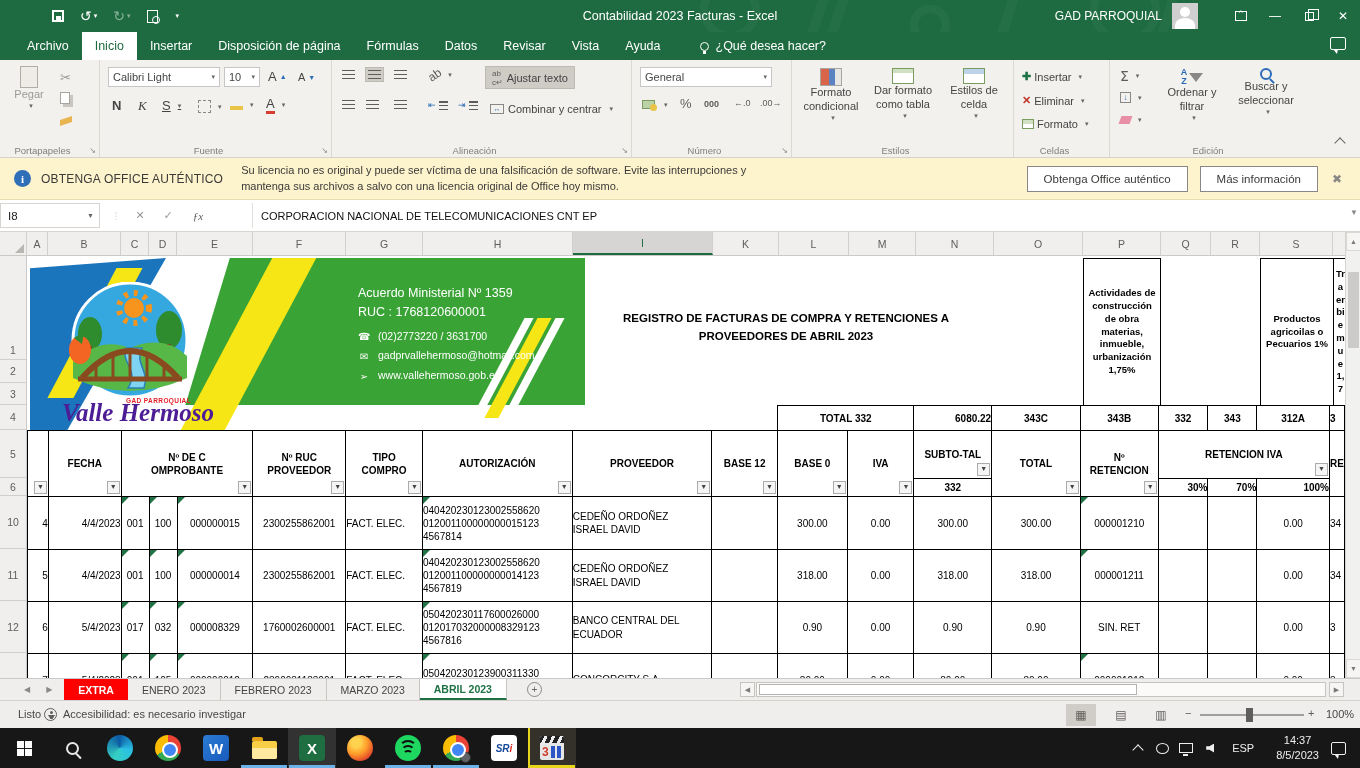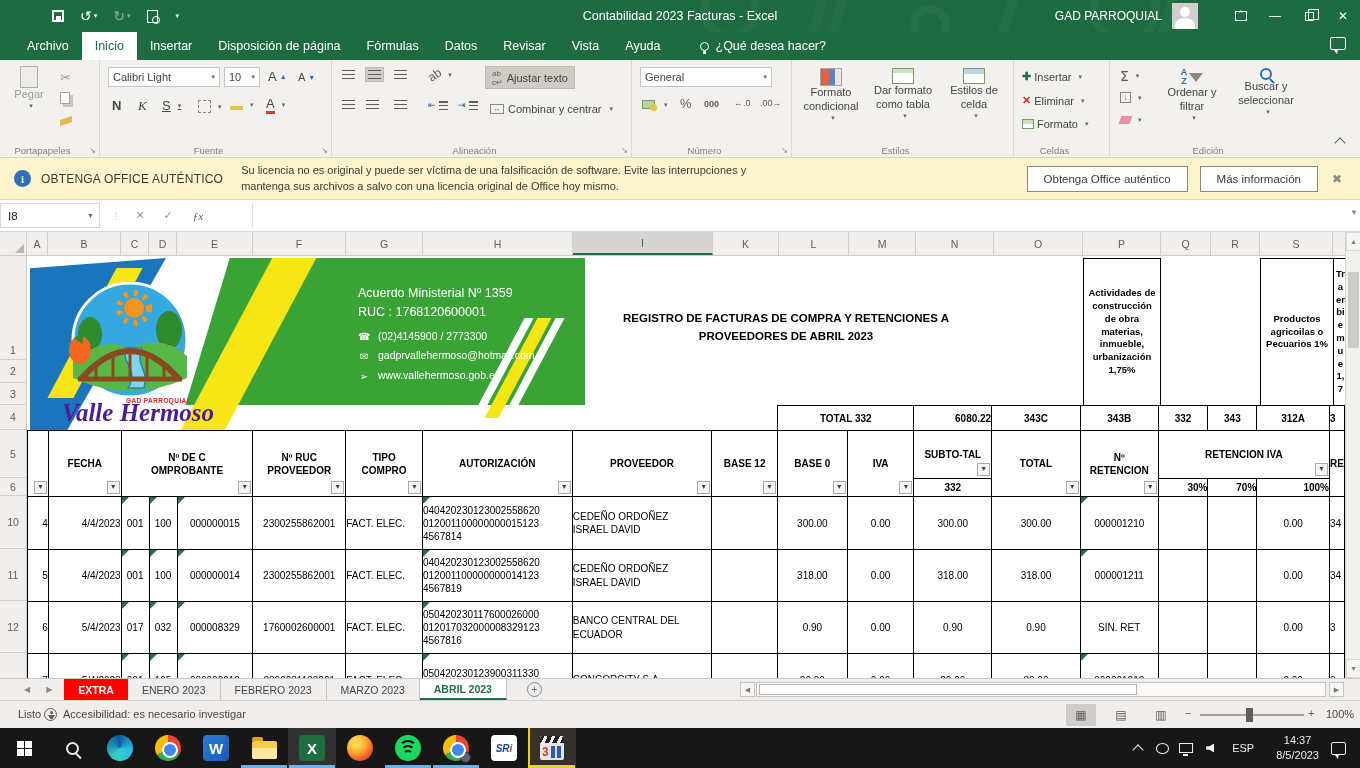--- a/index.html
+++ b/index.html
@@ -457,20 +457,21 @@
   <div class="fbar">
     <div class="namebox">
       <span>I8</span>
       <span class="nb-caret">▼</span>
     </div>
     <span class="fx-ico" style="left:104px;color:#c6c4c1;font-size:9px">⋮</span>
     <span class="fx-ico" style="left:128px">✕</span>
     <span class="fx-ico" style="left:156px">✓</span>
     <span class="fx-ico" style="left:186px;font-style:italic;font-family:'Liberation Serif',serif;color:#5f5d5b">ƒx</span>
     <span class="fdivider"></span>
+    <div class="fcontent">CORPORACION NACIONAL DE TELECOMUNICACIONES CNT EP</div>
     <span class="fend">▼</span>
   </div>
 
   <div class="cheads">
     <span class="ch corner" style="width:27px"></span>
     <span class="ch" style="width:21px">A</span>
     <span class="ch" style="width:73px">B</span>
     <span class="ch" style="width:28px">C</span>
     <span class="ch" style="width:28px">D</span>
     <span class="ch" style="width:76px">E</span>
@@ -535,21 +536,21 @@
       </svg>
 
       <span class="brand-small">GAD PARROQUIAL</span>
       <span class="brand">Valle Hermoso</span>
 
       <div class="bn-contact">
         <div class="bn-l1">Acuerdo Ministerial Nº 1359</div>
         <div class="bn-l1">RUC : 1768120600001</div>
         <div class="bn-l2">
             <span class="bn-ico">☎</span>
-            <span>(02)4145900 / 2773300</span>
+            <span>(02)2773220 / 3631700</span>
           </div>
         <div class="bn-l2" style="margin-top:0">
             <span class="bn-ico">✉</span>
             <span>gadprvallehermoso@hotmail.com</span>
           </div>
         <div class="bn-l2" style="margin-top:0">
             <span class="bn-ico">➢</span>
             <span>www.vallehermoso.gob.ec</span>
           </div>
       </div>

